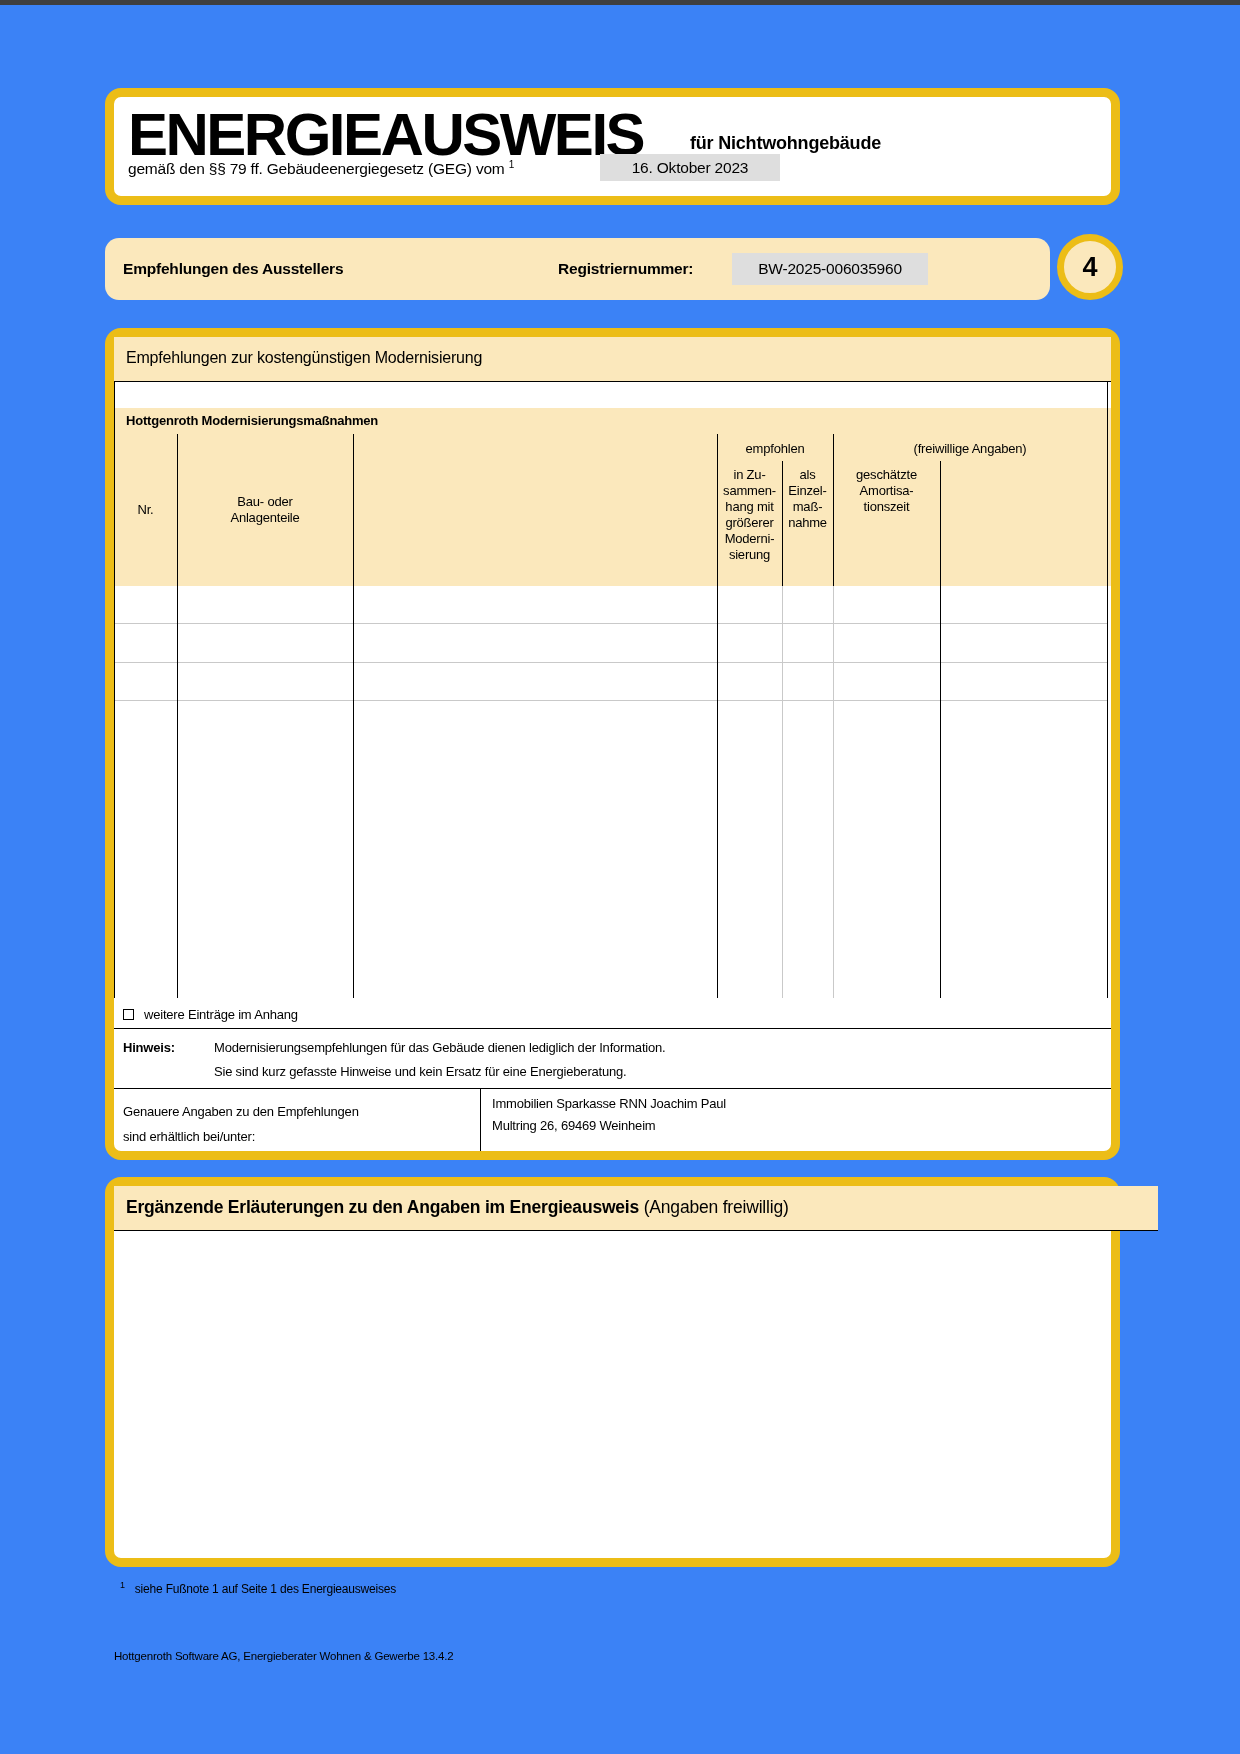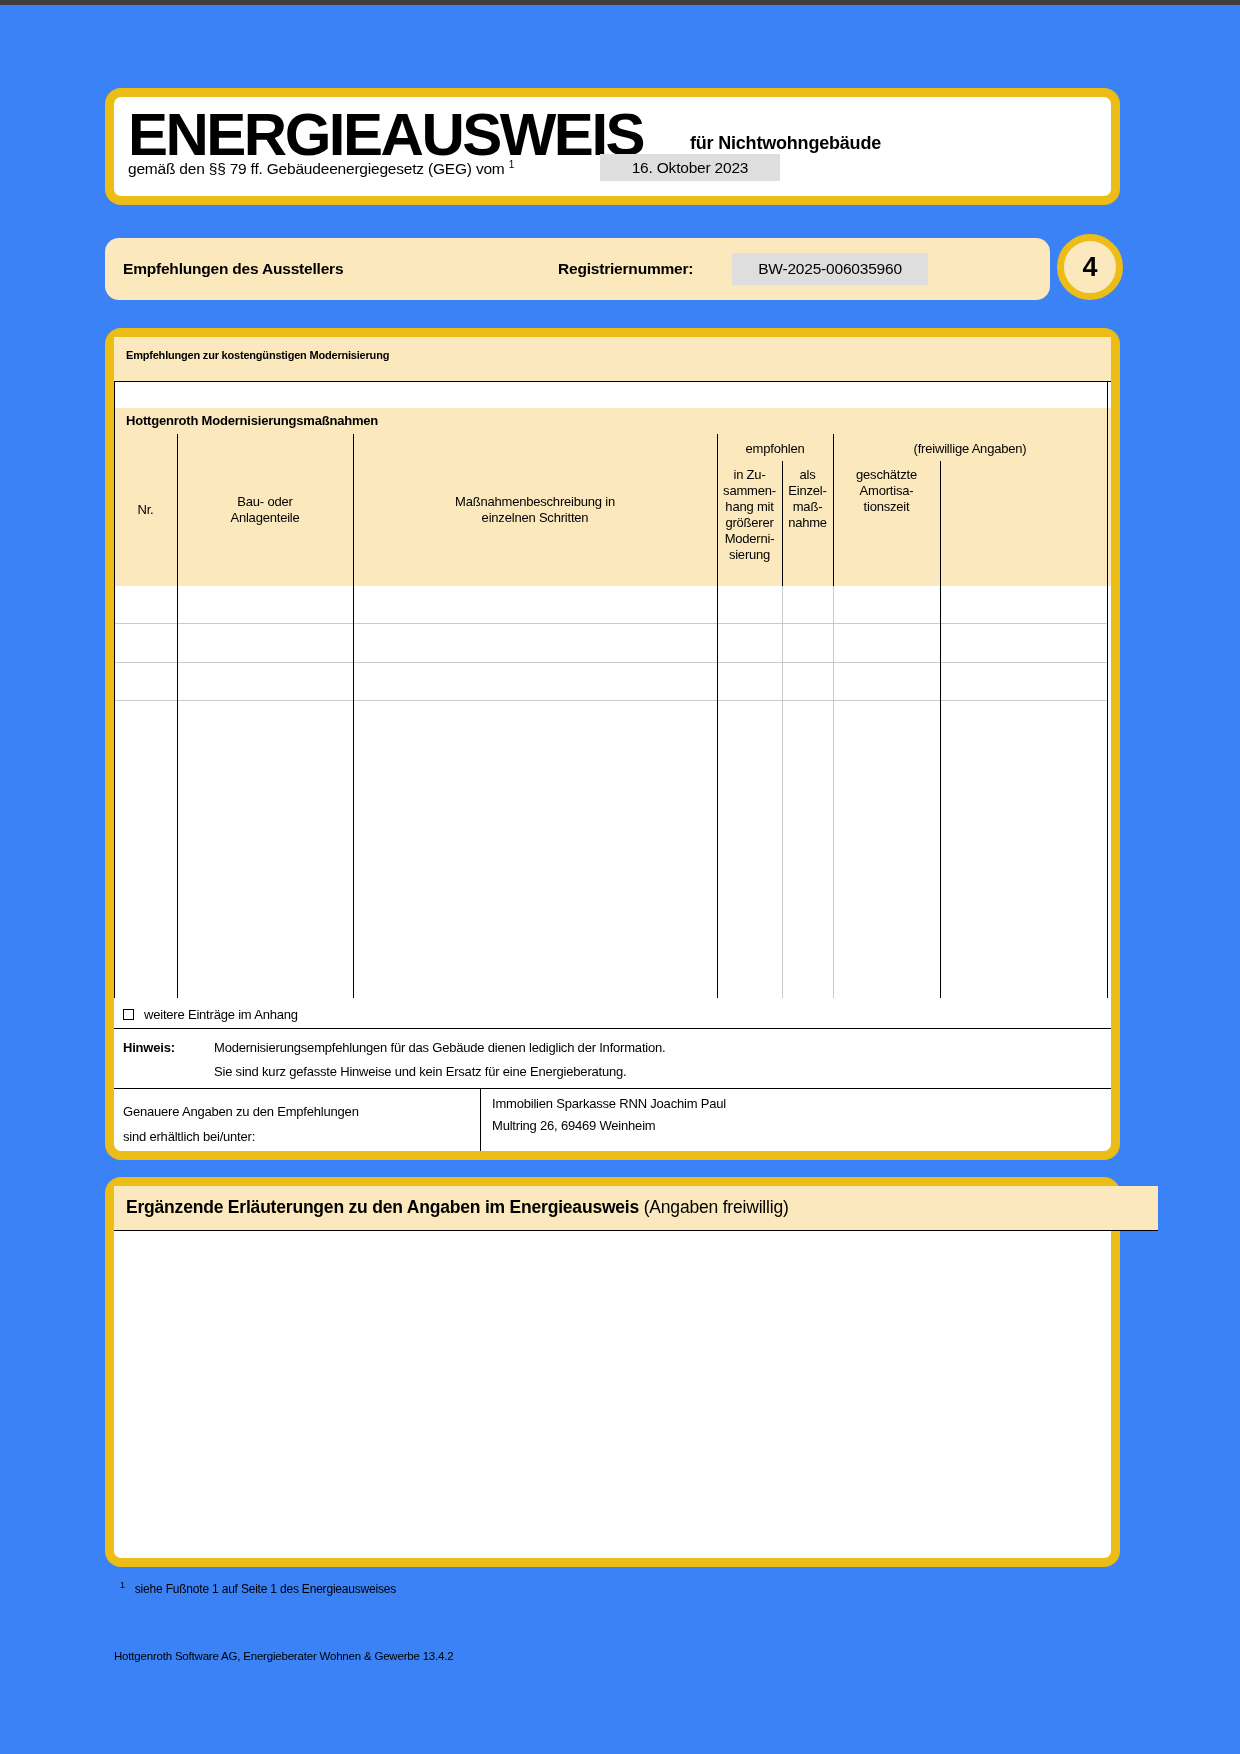--- a/index.html
+++ b/index.html
@@ -12,21 +12,21 @@
   .ybox { position:absolute; box-sizing:border-box; border:9px solid #ECBD17; border-radius:16px; background:#fff; }
   .cream { background:#FBE8BC; }
   .grayval { background:#DEDEDE; text-align:center; }
   .bold { font-weight:bold; }
   .preline { white-space:pre-line; }
   .hl { position:absolute; background:#000; height:1px; }
   .hl.light { background:#c9c9c9; }
   .vl { position:absolute; background:#000; width:1px; }
   .vl.light { background:#c9c9c9; }
   .big-title { font-size:60px; font-weight:bold; letter-spacing:-2.5px; line-height:60px; white-space:nowrap; }
-  .sec-title { font-size:11px; font-weight:bold; }
+  .sec-title { font-size:16px; font-weight:normal; }
   .t13 { font-size:13px; line-height:16px; }
   .checkbox { position:absolute; box-sizing:border-box; width:11px; height:11px; border:1px solid #000; background:transparent; }
   .colhead { position:absolute; text-align:center; font-size:13px; line-height:16px; }
   .badge {
     position:absolute; box-sizing:border-box; width:66px; height:66px; border-radius:50%;
     border:7px solid #ECBD17; background:#FBE8BC; text-align:center;
     font-size:27px; font-weight:bold; line-height:52px;
   }
   .topstrip { position:absolute; left:0; top:0; width:1240px; height:5px; background:#3f3f3f; }
 </style>
@@ -61,22 +61,20 @@
 
     <div class="abs cream" style="left:0; top:71px; width:997px; height:26px;">
       <span class="abs bold" style="left:12px; top:5px; font-size:13px;">Hottgenroth Modernisierungsmaßnahmen</span>
     </div>
     <div class="hl" style="left:0; top:97px; width:997px;"></div>
 
     <div class="abs cream" style="left:0; top:97px; width:997px; height:152px;">
       <div class="colhead" style="left:0; top:68px; width:63px;">Nr.</div>
       <div class="colhead preline" style="left:63px; top:60px; width:176px;">Bau- oder
 Anlagenteile</div>
-      <div class="colhead preline" style="left:239px; top:60px; width:364px;">Maßnahmenbeschreibung in
-einzelnen Schritten</div>
       <div class="colhead" style="left:603px; top:7px; width:116px;">empfohlen</div>
       <div class="colhead" style="left:719px; top:7px; width:274px;">(freiwillige Angaben)</div>
       <div class="colhead preline" style="left:603px; top:33px; width:65px;">in Zu-
 sammen-
 hang mit
 größerer
 Moderni-
 sierung</div>
       <div class="colhead preline" style="left:668px; top:33px; width:51px;">als
 Einzel-

